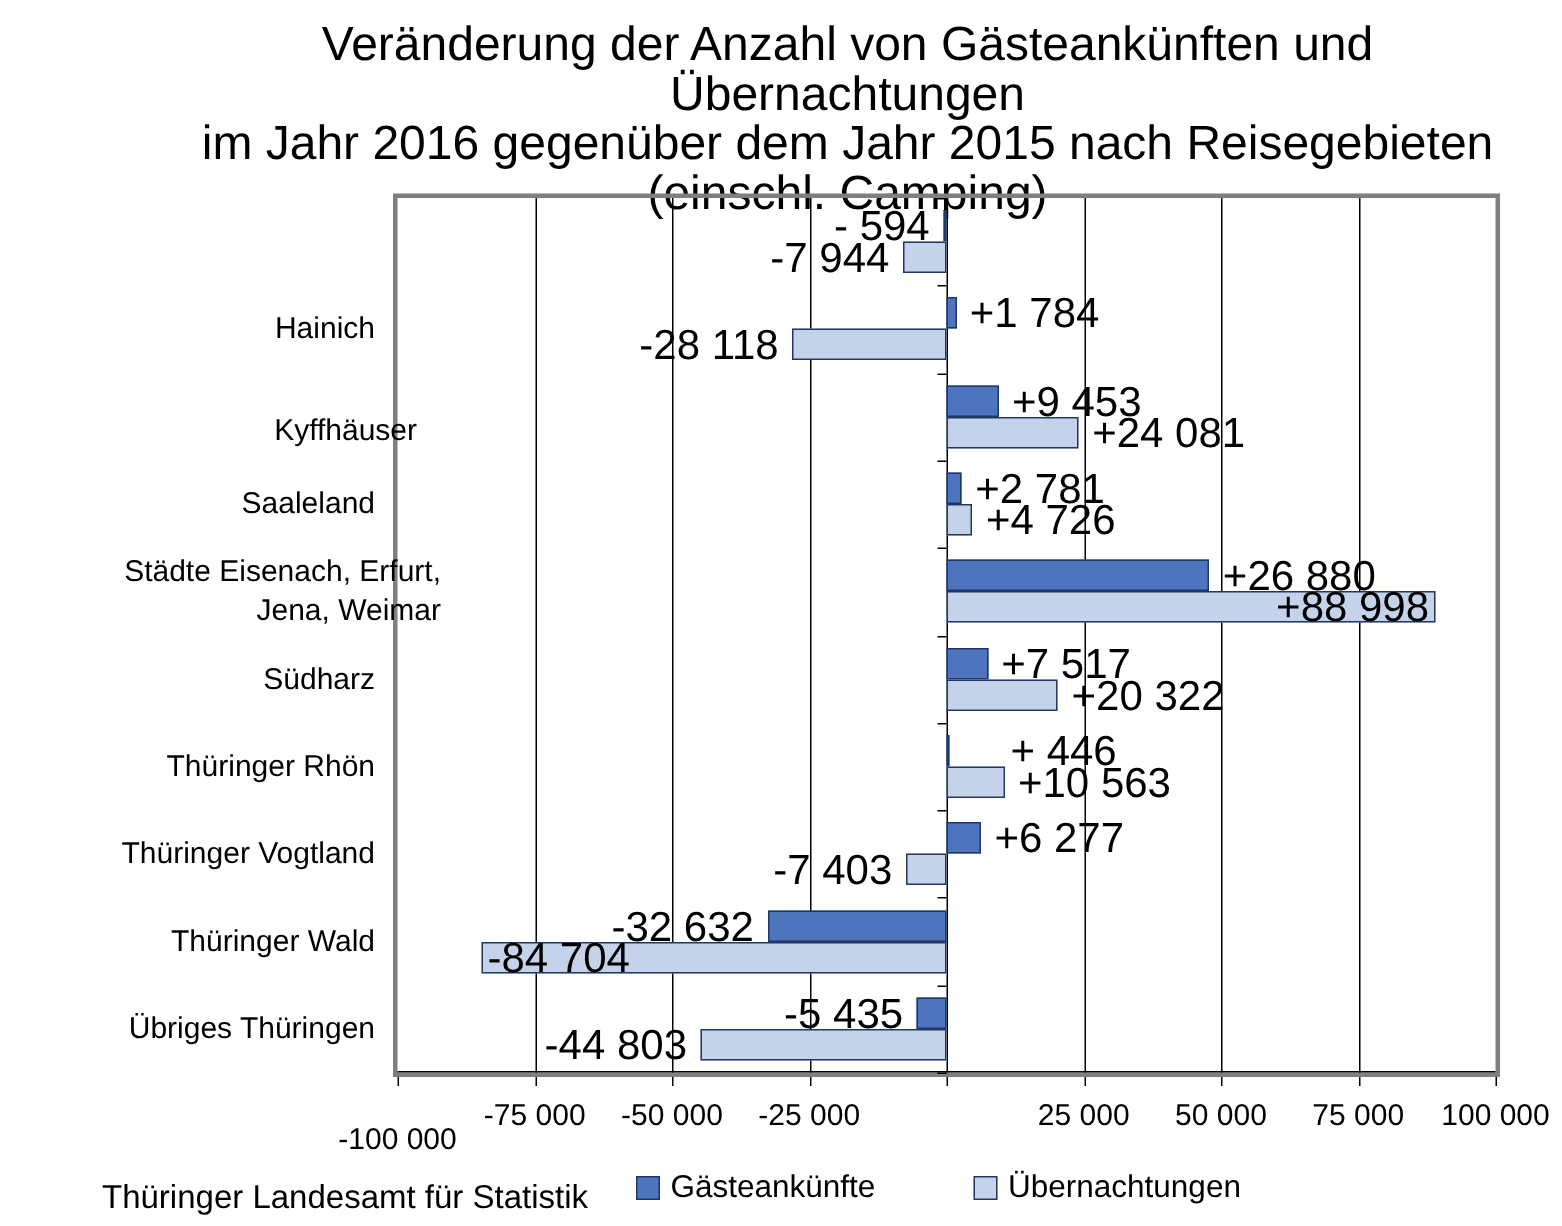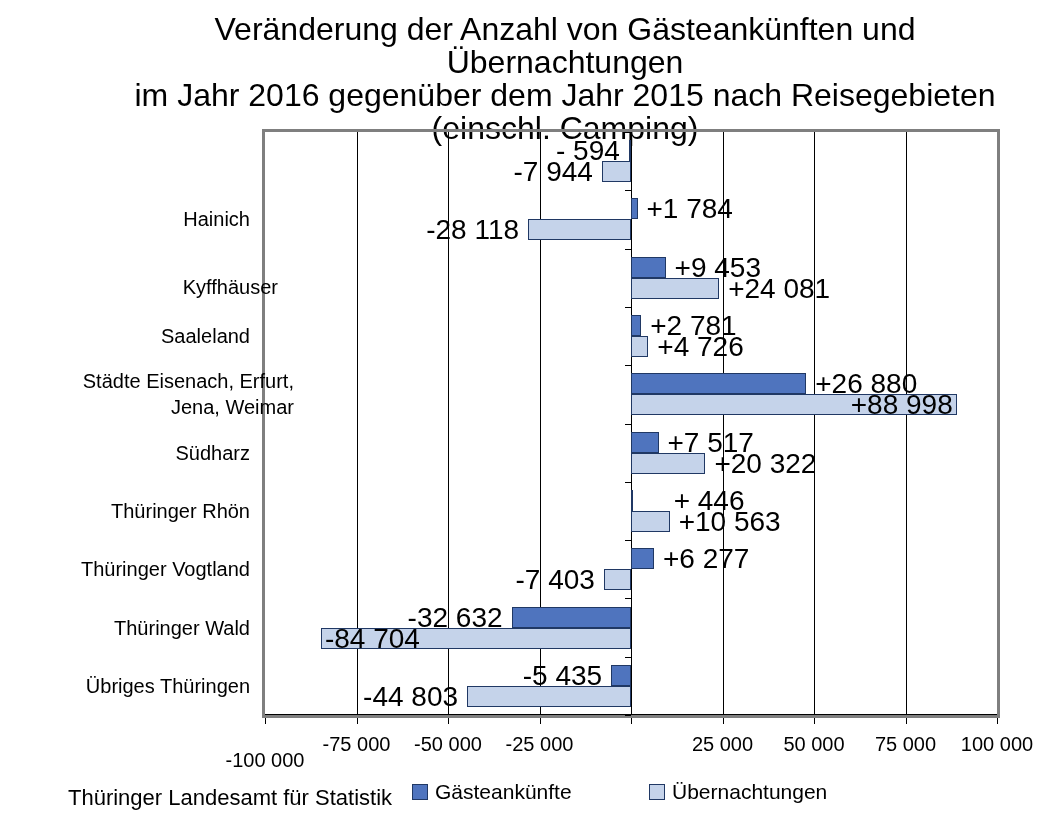--- a/index.html
+++ b/index.html
@@ -26,21 +26,21 @@
   .source{position:absolute;left:28px;top:786px;font-size:22px;line-height:24px;margin-left:40px;}
 </style>
 </head>
 <body>
 
 <div class="stage" id="stage">
   <div class="title">Veränderung der Anzahl von Gästeankünften und Übernachtungen
 im Jahr 2016 gegenüber dem Jahr 2015 nach Reisegebieten
 (einschl. Camping)</div>
 
-  <div class="legend-item" style="left:412px;">
+  <div class="legend-item" style="left:424px;">
     <span class="swatch" id="sw0" style="background: rgb(79, 116, 190);"></span>
     <span>Gästeankünfte</span>
   </div>
   <div class="legend-item" style="left:649px;">
     <span class="swatch" id="sw1" style="background: rgb(197, 211, 234);"></span>
     <span>Übernachtungen</span>
   </div>
 
   <div class="source">Thüringer Landesamt für Statistik</div>
 <div class="plotborder" style="left: 262px; top: 129px; width: 738px; height: 589px; border-color: rgb(127, 127, 127);"></div>

